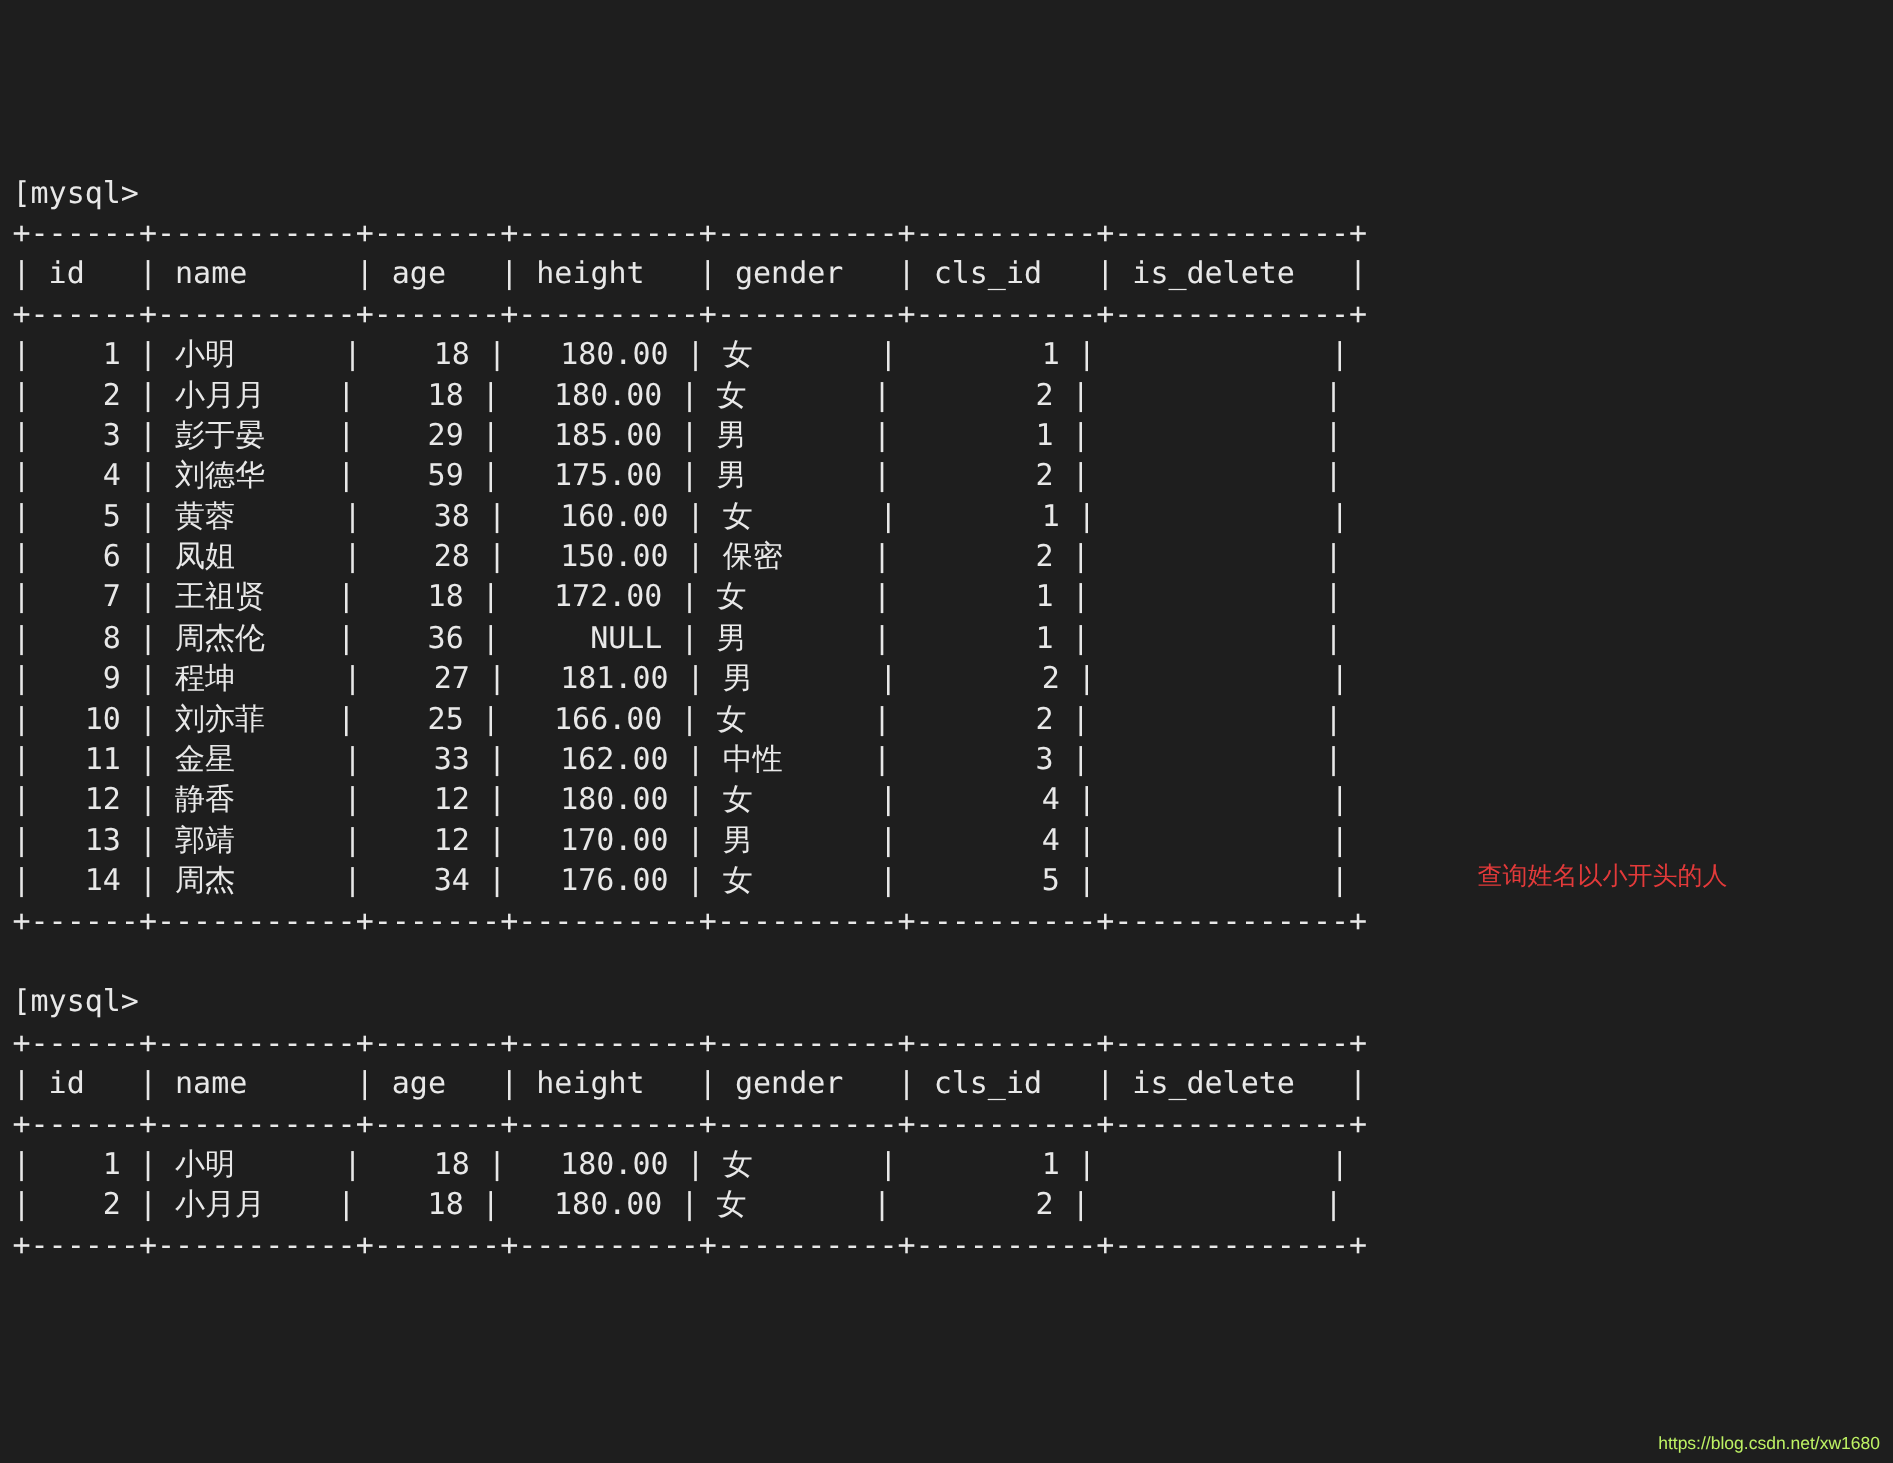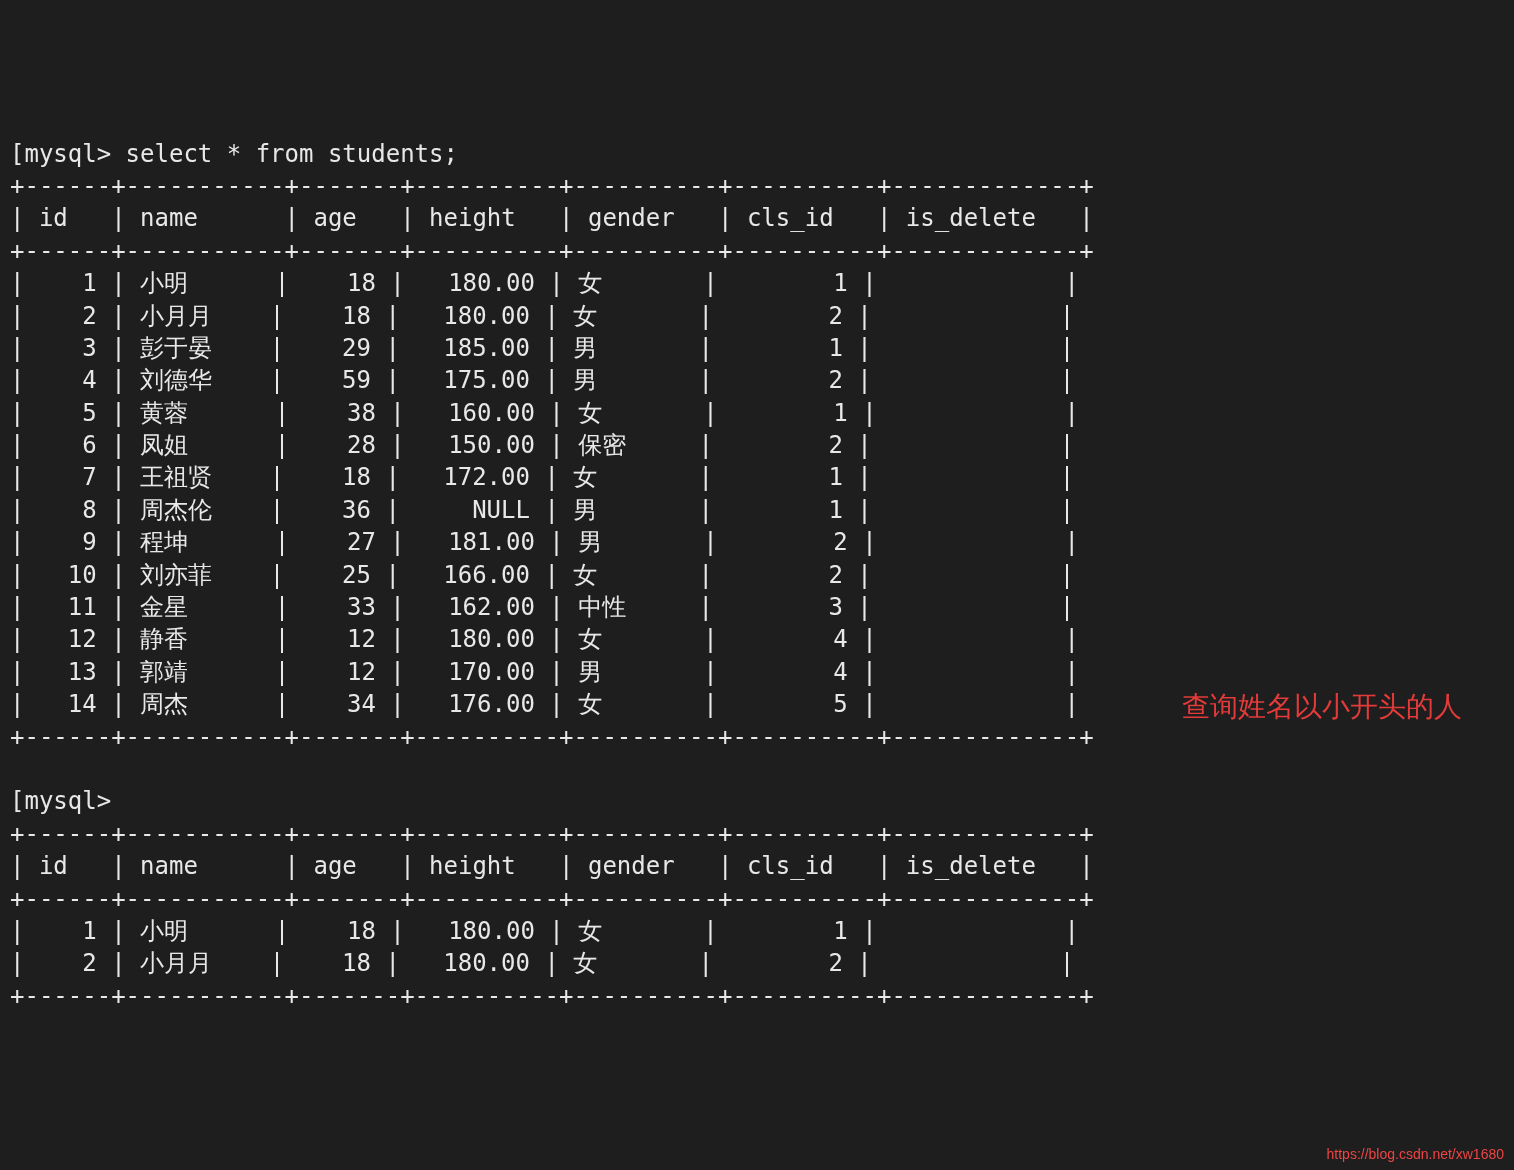--- a/index.html
+++ b/index.html
@@ -18,38 +18,38 @@
   }
   .prompt-line { display: flex; align-items: flex-end; }
   .highlight-box {
     border: 2.5px solid #e33a3a;
     padding: 0 6px;
     display: inline-block;
   }
   .red-annotation {
     color: #e33a3a;
     font-family: "PingFang SC", "Microsoft YaHei", sans-serif;
-    font-size: 28px;
+    font-size: 20px;
     position: absolute;
   }
   .watermark {
     position: absolute;
     bottom: 6px;
     right: 10px;
     font-size: 14px;
-    color: #ef4444;
+    color: #bef264;
     font-family: Arial, sans-serif;
   }
 </style>
 </head>
 <body>
 
 
 
-<div id="terminal"><div class="prompt-line"><span>[mysql&gt; </span><span>select * from students;</span></div><div>+------+-----------+-------+----------+----------+----------+-------------+
+<div id="terminal"><div class="prompt-line"><span>[mysql&gt; </span></div><div>+------+-----------+-------+----------+----------+----------+-------------+
 | id   | name      | age   | height   | gender   | cls_id   | is_delete   |
 +------+-----------+-------+----------+----------+----------+-------------+
 |    1 | 小明      |    18 |   180.00 | 女       |        1 |             |
 |    2 | 小月月    |    18 |   180.00 | 女       |        2 |             |
 |    3 | 彭于晏    |    29 |   185.00 | 男       |        1 |             |
 |    4 | 刘德华    |    59 |   175.00 | 男       |        2 |             |
 |    5 | 黄蓉      |    38 |   160.00 | 女       |        1 |             |
 |    6 | 凤姐      |    28 |   150.00 | 保密     |        2 |             |
 |    7 | 王祖贤    |    18 |   172.00 | 女       |        1 |             |
 |    8 | 周杰伦    |    36 |     NULL | 男       |        1 |             |

